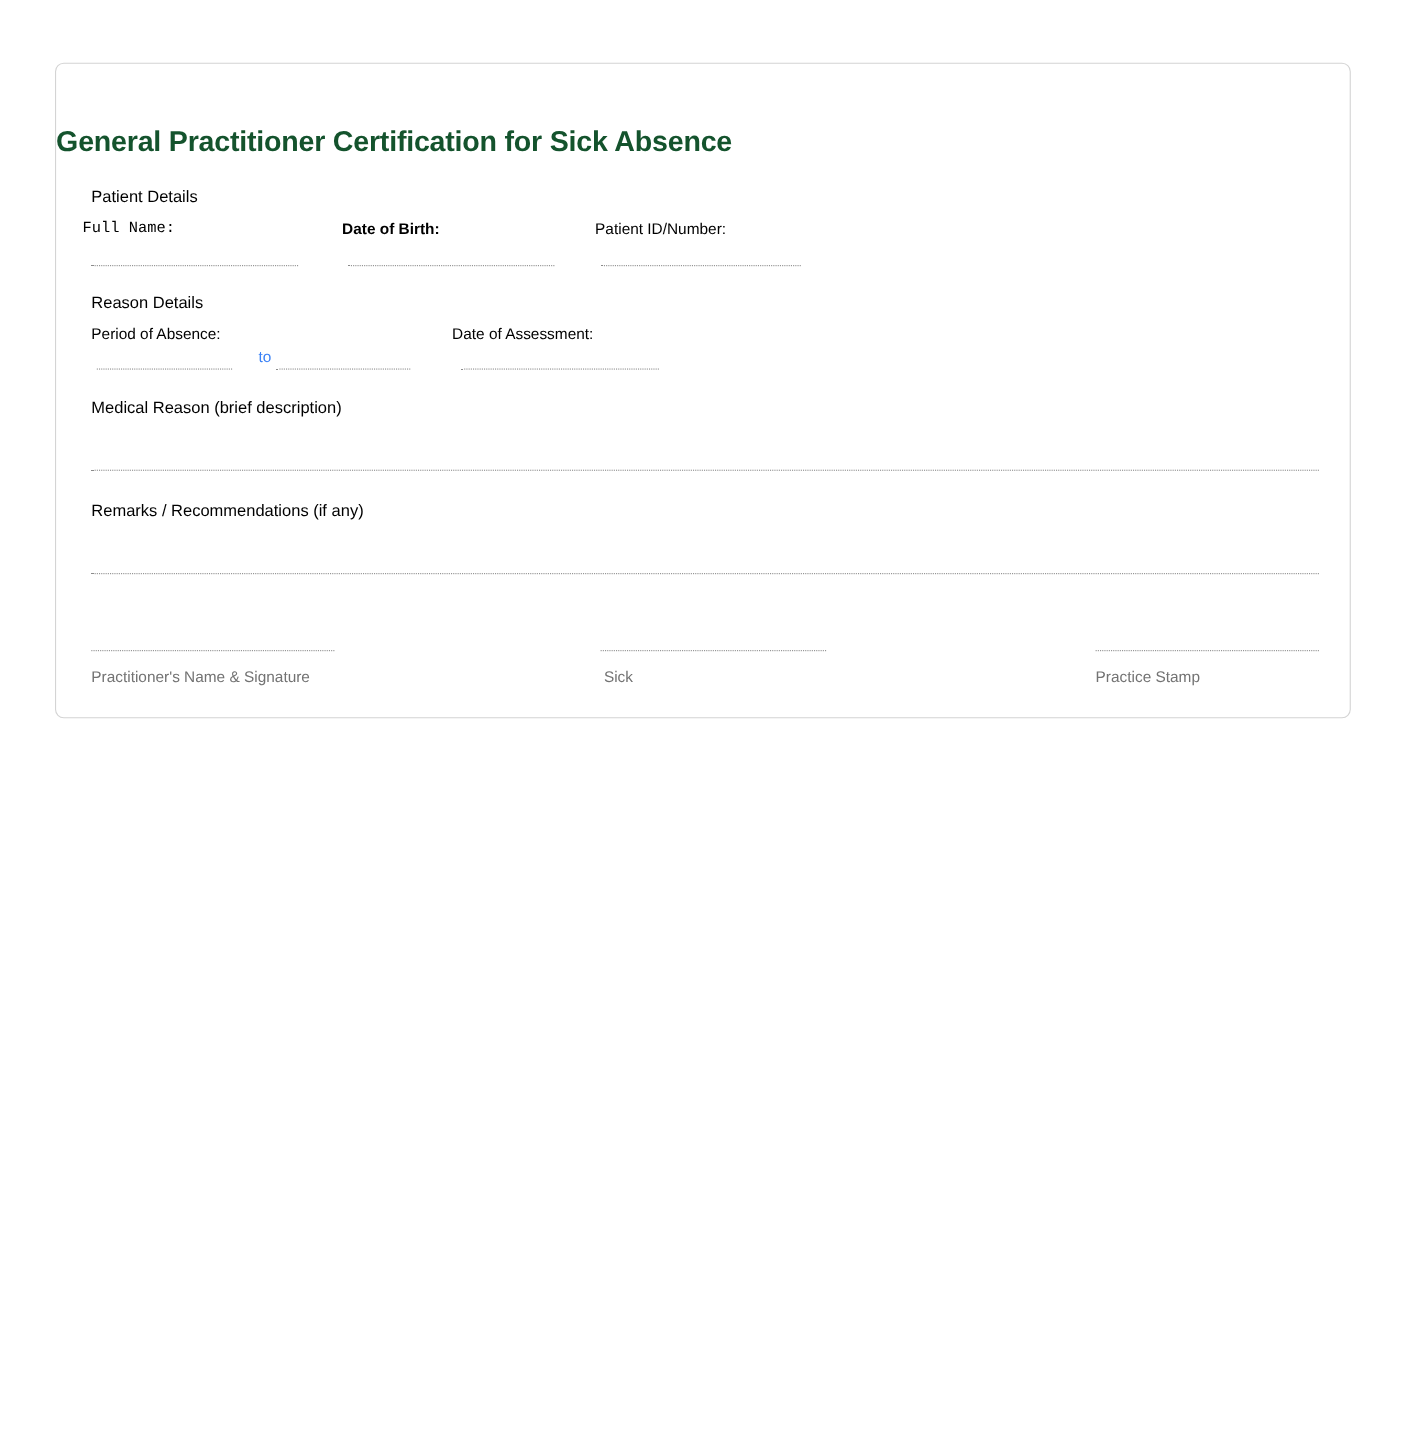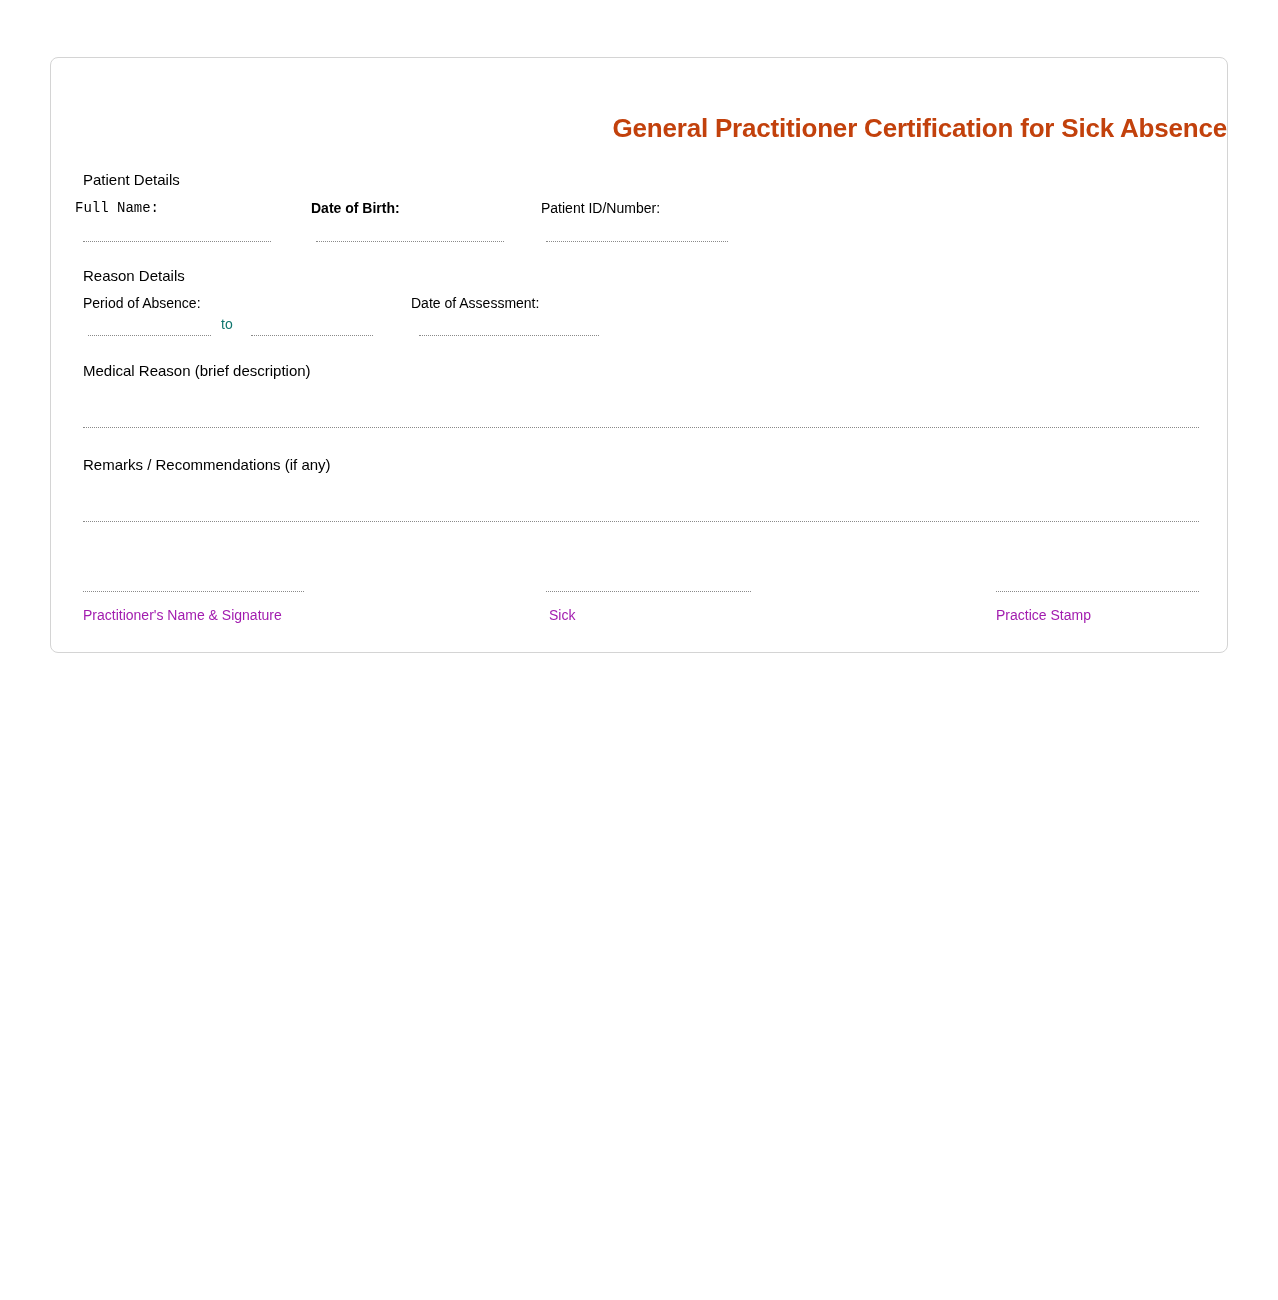--- a/index.html
+++ b/index.html
@@ -33,25 +33,25 @@
     border-radius: 8px;
     background: #ffffff;
   }
 
   
   .doc-title {
     position: absolute;
     left: 0;
     top: 55px;
     width: 100%;
-    text-align: right;
+    text-align: left;
     font-size: 26px;
     font-weight: bold;
     letter-spacing: -0.2px;
-    color: #c2410c;
+    color: #14532d;
   }
 
   
   .section-heading {
     position: absolute;
     font-size: 15px;
     font-weight: normal;
     color: #000000;
     white-space: nowrap;
   }
@@ -69,24 +69,24 @@
     white-space: nowrap;
   }
   .fl-fullname   { left: 24px;  top: 142px; font-family: Liberation Mono, monospace; }
   .fl-dob        { left: 260px; top: 142px; font-weight: bold; }
   .fl-patientid  { left: 490px; top: 142px; }
   .fl-period     { left: 32px;  top: 237px; }
   .fl-assessment { left: 360px; top: 237px; }
 
   .to-sep {
     position: absolute;
-    left: 170px;
+    left: 184px;
     top: 258px;
     font-size: 14px;
-    color: #0f766e;
+    color: #3b82f6;
   }
 
   
   .dotline {
     position: absolute;
     height: 0;
     border-bottom: 1px dotted #8a8a8a;
   }
   
   .dl-fullname  { left: 32px;  top: 183px; width: 188px; }
@@ -102,21 +102,21 @@
   
   .dl-sign      { left: 32px;  top: 533px; width: 221px; }
   .dl-date      { left: 495px; top: 533px; width: 205px; }
   .dl-stamp     { left: 945px; top: 533px; width: 203px; }
 
   
   .footer-label {
     position: absolute;
     top: 549px;
     font-size: 14px;
-    color: #a21caf;
+    color: #737373;
     white-space: nowrap;
   }
   .fo-sign  { left: 32px; }
   .fo-date  { left: 498px; }
   .fo-stamp { left: 945px; }
 </style>
 </head>
 <body>
 
 <div class="page">

